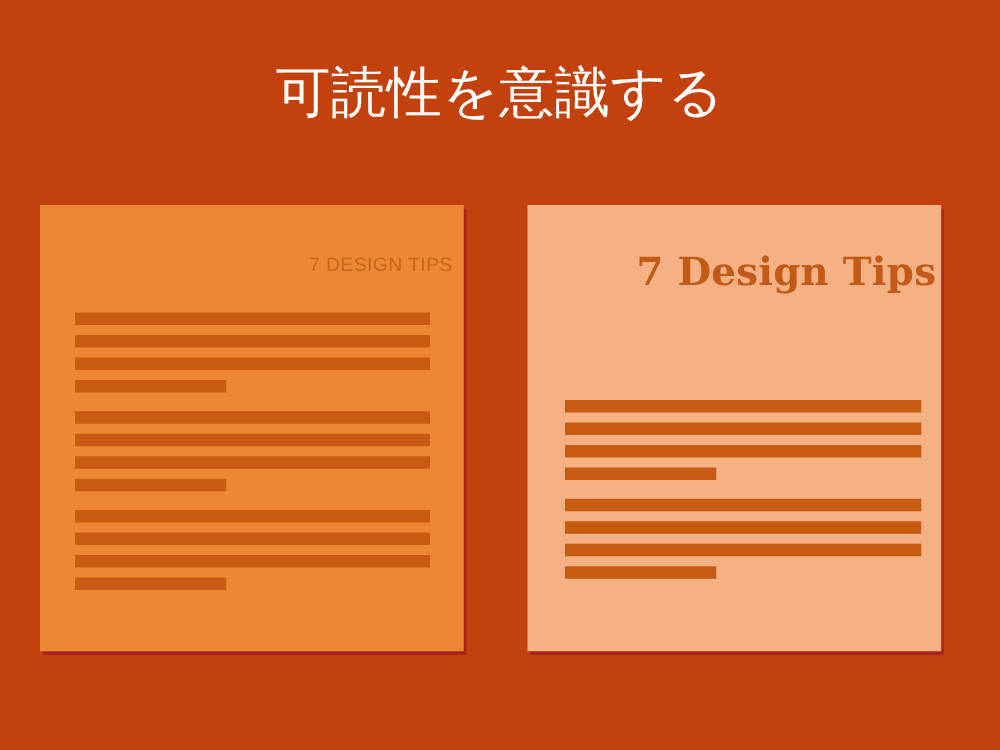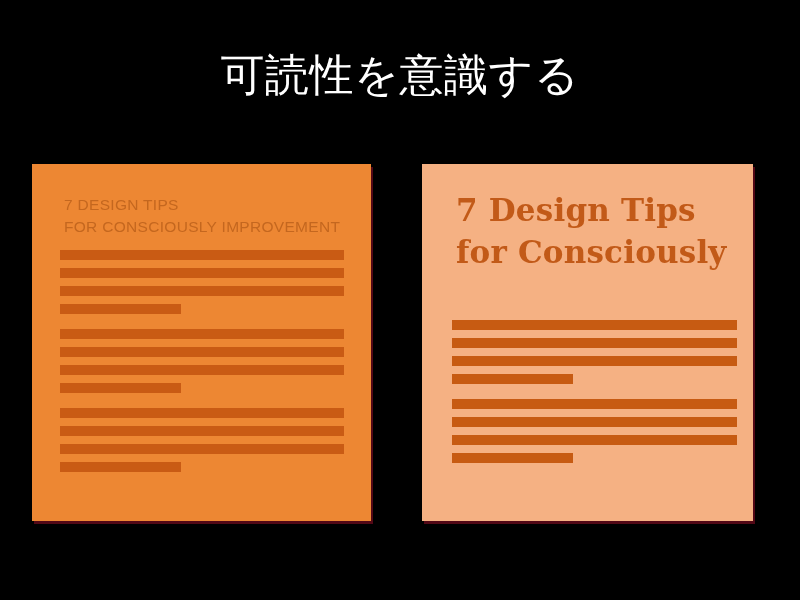--- a/index.html
+++ b/index.html
@@ -9,21 +9,21 @@
   body {
     width: 800px;
     height: 600px;
     overflow: hidden;
     font-family: "Liberation Sans", sans-serif;
   }
   #slide {
     position: relative;
     width: 800px;
     height: 600px;
-    background: #000000;
+    background: #c2410c;
     overflow: hidden;
   }
   #slide-title {
     position: absolute;
     left: 0;
     top: 50px;
     width: 800px;
     text-align: center;
     color: #FFFFFF;
     font-size: 44px;
@@ -50,22 +50,23 @@
     left: 422px;
     top: 164px;
     width: 331px;
     height: 357px;
     background: #F5B183;
   }
 
   
   .card-heading {
     position: absolute;
-    margin: 4px;
+    margin: 12px;
     padding: 0;
+    text-align: right;
   }
   #heading-bad {
     left: 28px;
     top: 26px;
     width: 290px;
     color: #C4671F;
     font-size: 15.5px;
     line-height: 1.45;
     font-weight: 300;
     letter-spacing: 0.3px;
@@ -109,21 +110,20 @@
 <body>
 
 <div id="slide">
 
   <div id="slide-title">可読性を意識する</div>
 
   <div class="card" id="card-bad">
 
     <div class="card-heading" id="heading-bad">
       <span class="heading-line">7 DESIGN TIPS</span>
-      <span class="heading-line">FOR CONSCIOUSLY IMPROVEMENT</span>
     </div>
 
     <div class="para-stack" id="paras-bad">
       <div class="para-group">
         <div class="bar full"></div>
         <div class="bar full"></div>
         <div class="bar full"></div>
         <div class="bar short"></div>
       </div>
       <div class="para-group">
@@ -139,21 +139,20 @@
         <div class="bar short"></div>
       </div>
     </div>
 
   </div>
 
   <div class="card" id="card-good">
 
     <div class="card-heading" id="heading-good">
       <span class="heading-line">7 Design Tips</span>
-      <span class="heading-line">for Consciously</span>
     </div>
 
     <div class="para-stack" id="paras-good">
       <div class="para-group">
         <div class="bar full"></div>
         <div class="bar full"></div>
         <div class="bar full"></div>
         <div class="bar short"></div>
       </div>
       <div class="para-group">

